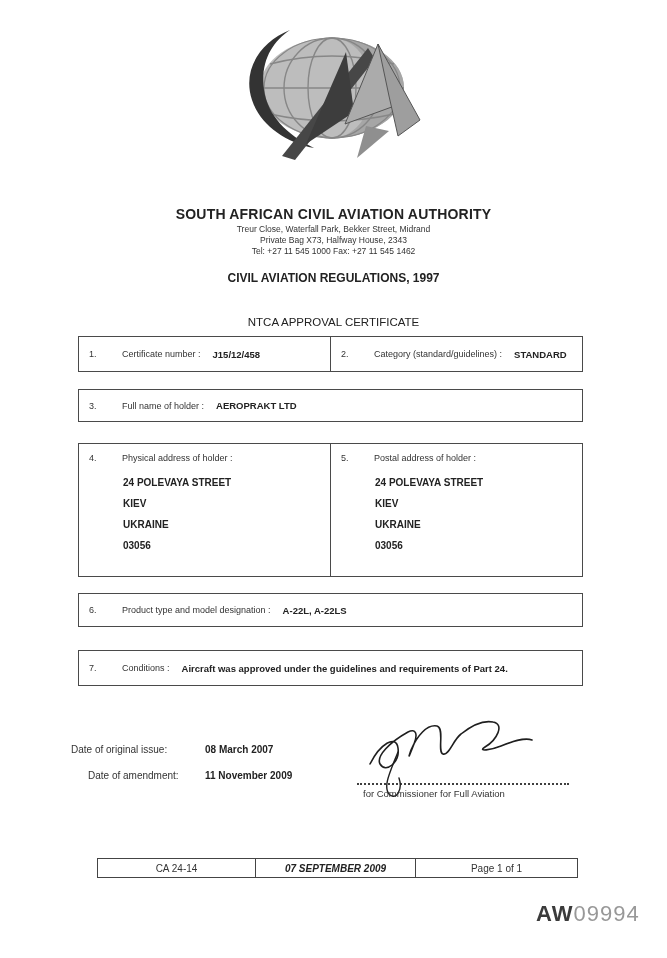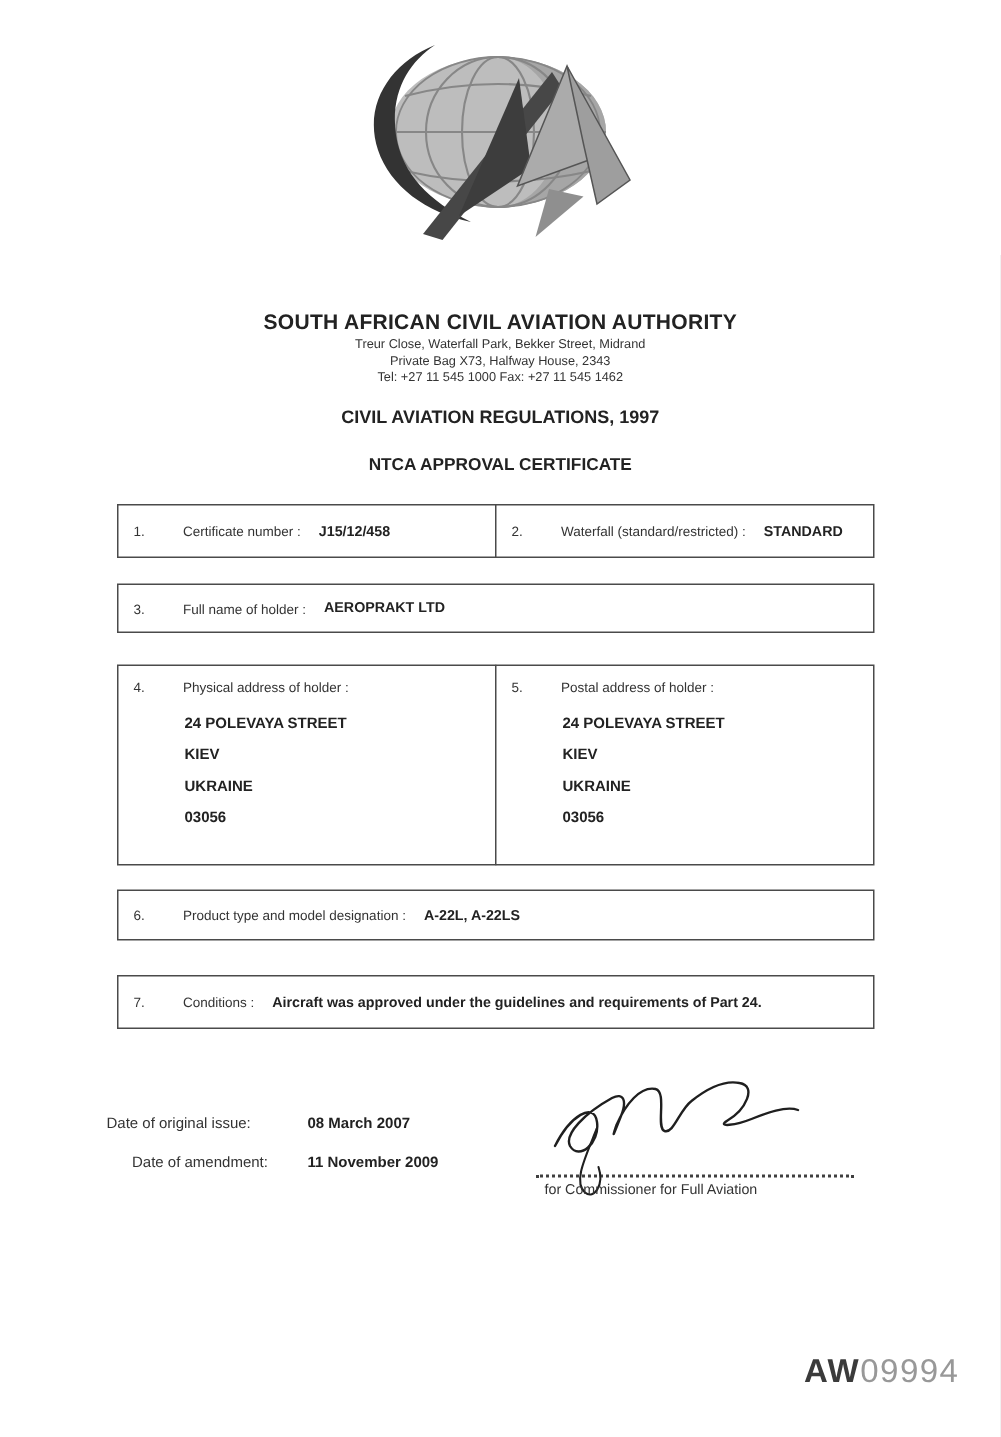--- a/index.html
+++ b/index.html
@@ -7,21 +7,21 @@
     position:relative; width:667px; height:958px; background:#ffffff;
     font-family:"Liberation Sans","DejaVu Sans",sans-serif; color:#2a2a2a;
     margin:0 auto; overflow:hidden;
   }
   .abs{position:absolute;}
   
   .authority{left:0;top:206px;width:667px;text-align:center;font-size:14px;font-weight:bold;letter-spacing:.2px;color:#222;}
   .addr{left:0;width:667px;text-align:center;font-size:8.5px;color:#333;}
   .addr1{top:224px;} .addr2{top:235px;} .addr3{top:246px;}
   .regs-title{left:0;top:271px;width:667px;text-align:center;font-size:12px;font-weight:bold;color:#222;}
-  .cert-title{left:0;top:304px;width:667px;text-align:center;font-size:11.5px;font-weight:bold;color:#222;}
+  .cert-title{left:0;top:316px;width:667px;text-align:center;font-size:11.5px;font-weight:normal;color:#222;}
   
   .box{position:absolute;border:1px solid #4a4a4a;background:#fff;box-sizing:border-box;}
   .rowbox{display:flex;align-items:center;}
   .b1{left:78px;top:336px;width:253px;height:36px;}
   .b2{left:330px;top:336px;width:253px;height:36px;}
   .b3{left:78px;top:389px;width:505px;height:33px;}
   .b4{left:78px;top:443px;width:253px;height:134px;}
   .b5{left:330px;top:443px;width:253px;height:134px;}
   .b6{left:78px;top:593px;width:505px;height:34px;}
   .b7{left:78px;top:650px;width:505px;height:36px;}
@@ -89,21 +89,21 @@
   <div class="abs cert-title">NTCA APPROVAL CERTIFICATE</div>
 
   <div class="box b1 rowbox">
     <span class="num">1.</span>
     <span class="lbl">Certificate number :</span>
     <span class="val">J15/12/458</span>
   </div>
 
   <div class="box b2 rowbox">
     <span class="num">2.</span>
-    <span class="lbl">Waterfall (standard/restricted) :</span>
+    <span class="lbl">Category (standard/guidelines) :</span>
     <span class="val">STANDARD</span>
   </div>
 
   <div class="box b3 rowbox">
     <span class="num">3.</span>
     <span class="lbl">Full name of holder :</span>
     <span class="val">AEROPRAKT LTD</span>
   </div>
 
   <div class="box b4">
@@ -149,18 +149,23 @@
   <div class="abs daterow d2">Date of amendment:</div>
   <div class="abs daterow dval dv2">11 November 2009</div>
 
   <div class="abs sig-line"></div>
   <svg class="abs sig-svg" width="215" height="100" viewBox="0 0 215 100" aria-hidden="true">
     <path d="M 18,64 C 28,44 44,34 46,48 C 48,62 34,74 28,64 C 24,56 38,42 56,32 C 64,28 66,34 62,44 C 58,54 55,62 59,50 C 65,36 75,24 85,26 C 93,28 85,52 91,54 C 97,56 101,40 109,34 C 119,26 131,20 141,22 C 153,24 145,40 133,47 C 125,52 139,50 149,46 C 159,42 172,37 180,40" fill="none" stroke="#1f1f1f" stroke-width="1.6" stroke-linecap="round"></path>
     <path d="M 46,52 C 38,72 30,88 38,95 C 44,100 51,90 47,78" fill="none" stroke="#1f1f1f" stroke-width="1.4" stroke-linecap="round"></path>
   </svg>
   <div class="abs sig-caption">for Commissioner for Full Aviation</div>
 
+  <div class="abs ftable">
+    <div class="fcell fc1">CA 24-14</div>
+    <div class="fcell fc2">07 SEPTEMBER 2009</div>
+    <div class="fcell fc3">Page 1 of 1</div>
+  </div>
 
   <div class="abs watermark">
     <span class="wm-prefix">AW</span><span class="wm-number">09994</span>
   </div>
 
 </div>
 
 </body></html>

